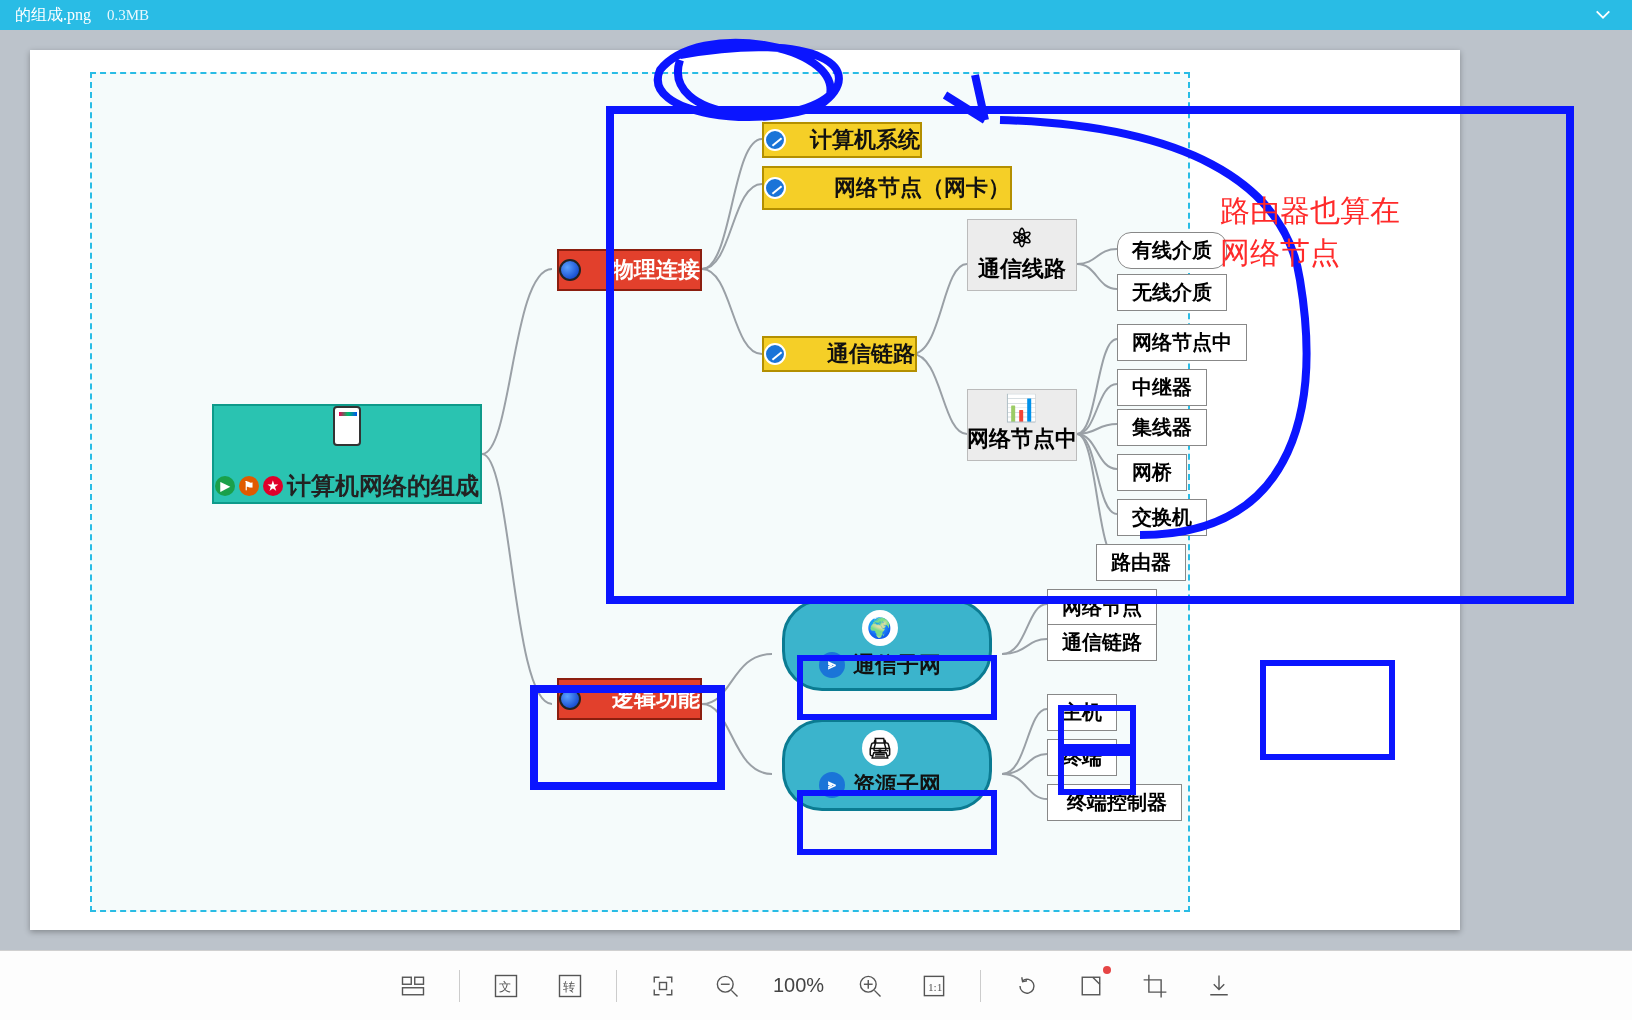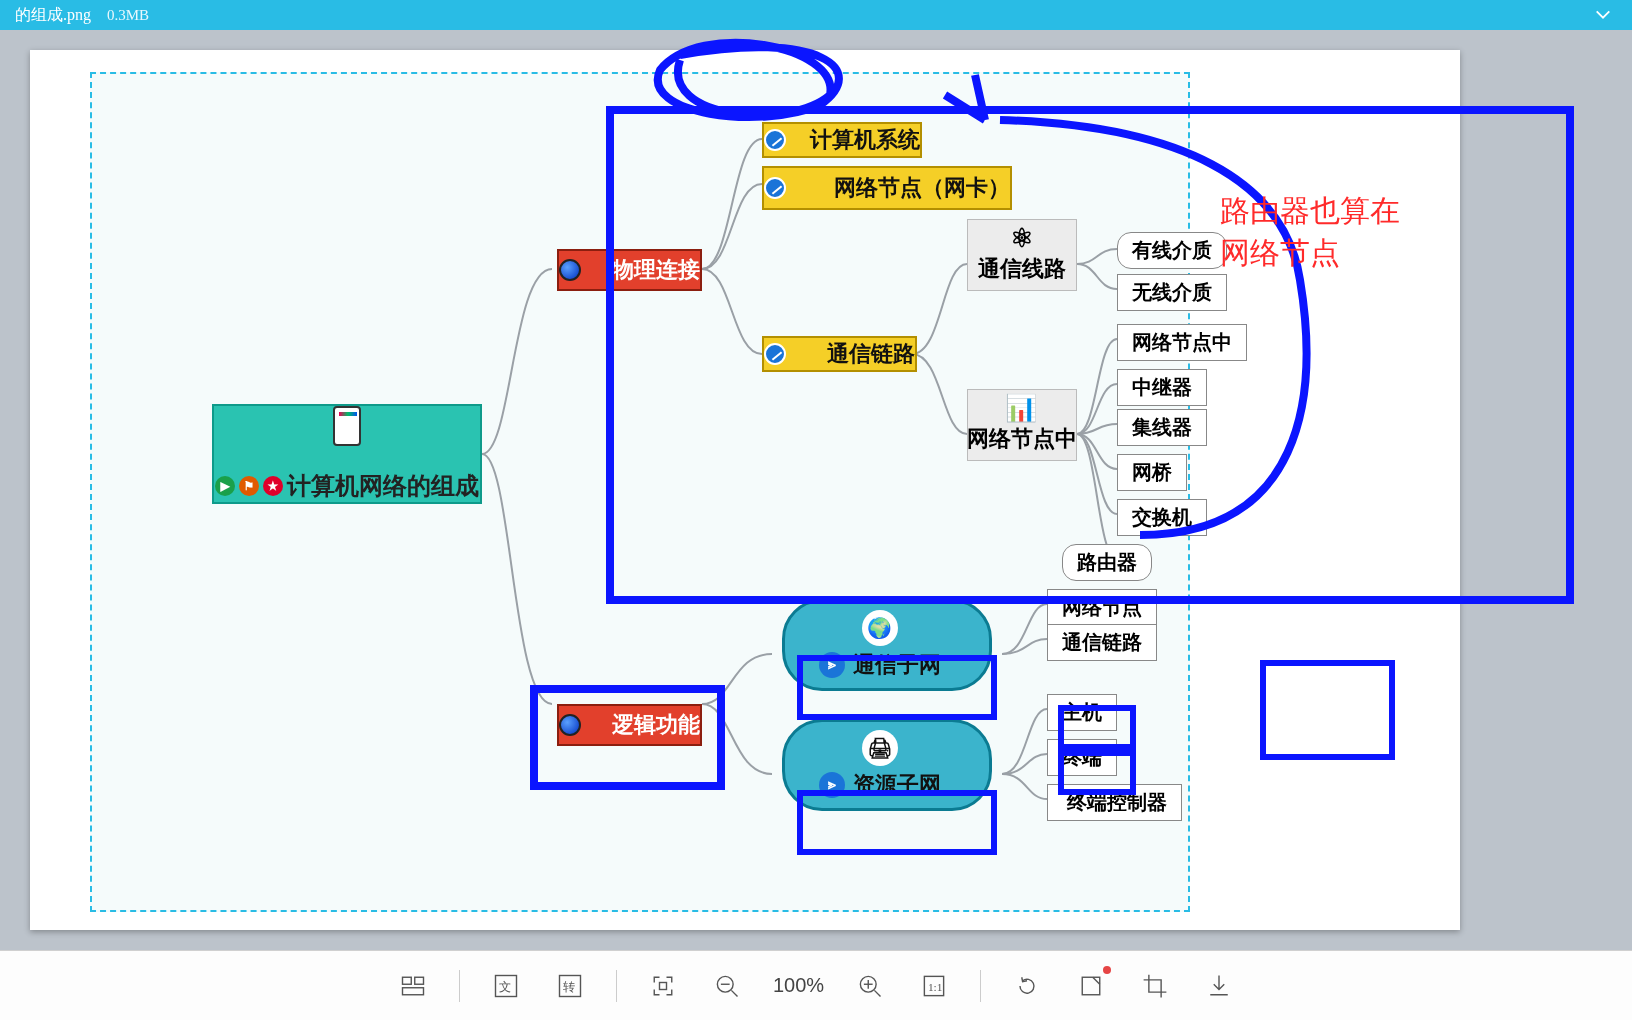--- a/index.html
+++ b/index.html
@@ -162,25 +162,25 @@
       </div>
     <div class="node leaf" style="left:1025px; top:335px;">
         <span>集线器</span>
       </div>
     <div class="node leaf" style="left:1025px; top:380px;">
         <span>网桥</span>
       </div>
     <div class="node leaf" style="left:1025px; top:425px;">
         <span>交换机</span>
       </div>
-    <div class="node leaf" style="left:970px; top:470px;border-radius:14px;">
+    <div class="node leaf" style="left:1004px; top:470px;">
         <span>路由器</span>
       </div>
 
-    <div class="node red" style="left:465px; top:630px; width:145px; height:42px;">
+    <div class="node red" style="left:465px; top:604px; width:145px; height:42px;">
       <span class="dotred"></span>
       <span>逻辑功能</span>
     </div>
 
     <div class="node pill" style="left:690px; top:525px; width:210px;">
       <span class="ico">🌍</span>
       <span class="pill-row">
           <span class="sharebtn">⪢</span>
           <span>通信子网</span>
         </span>

